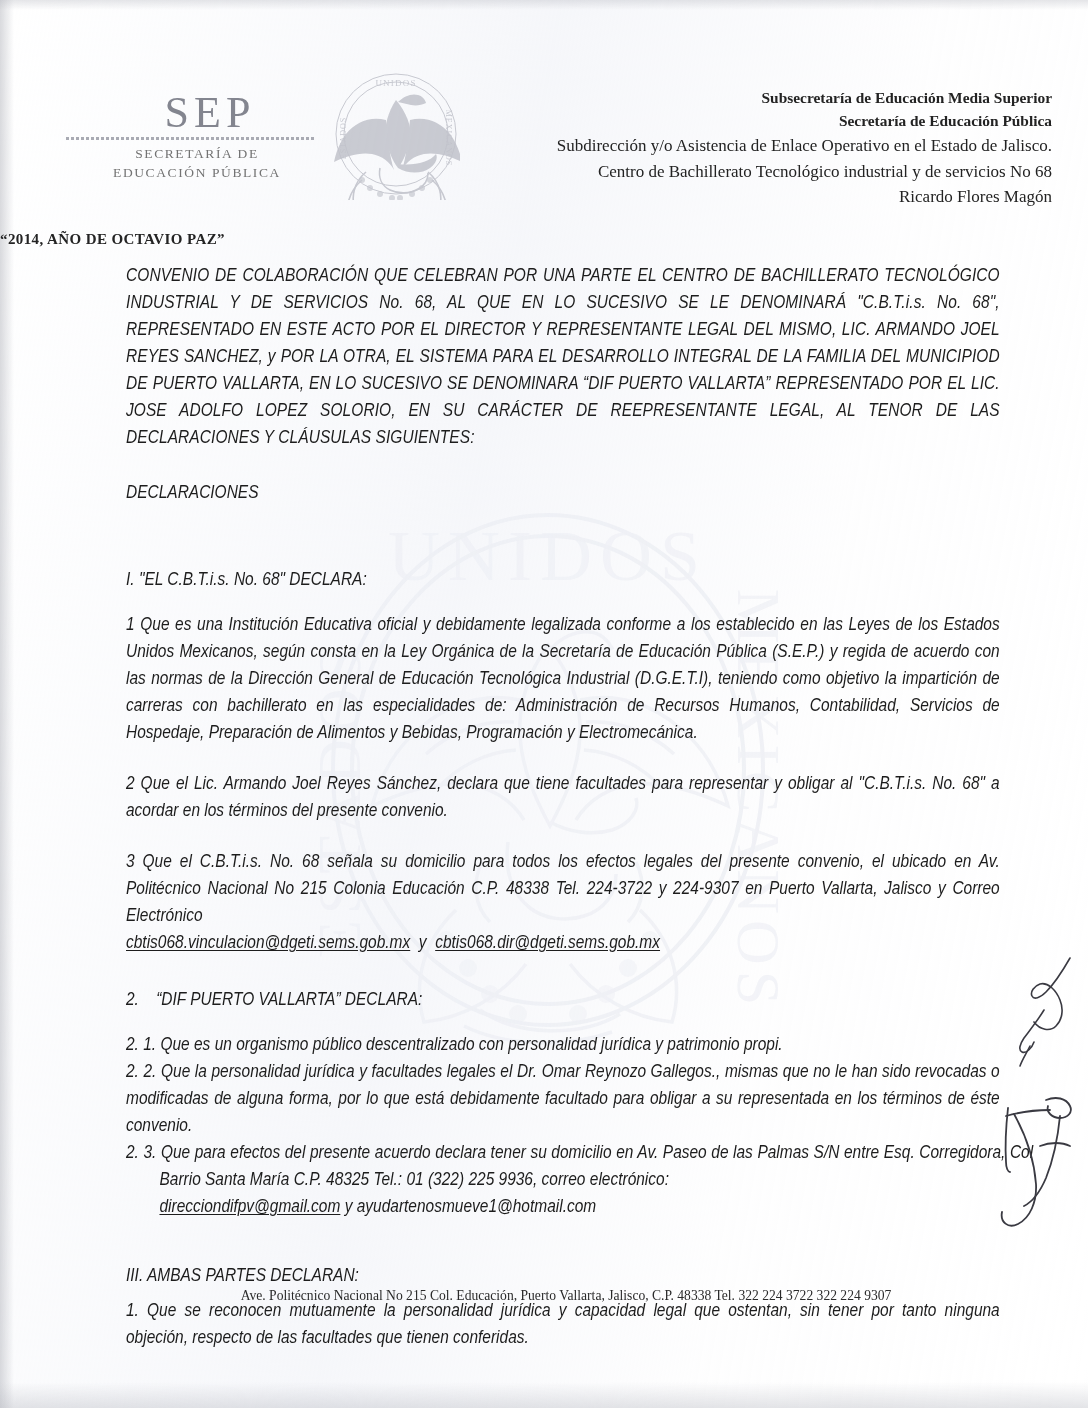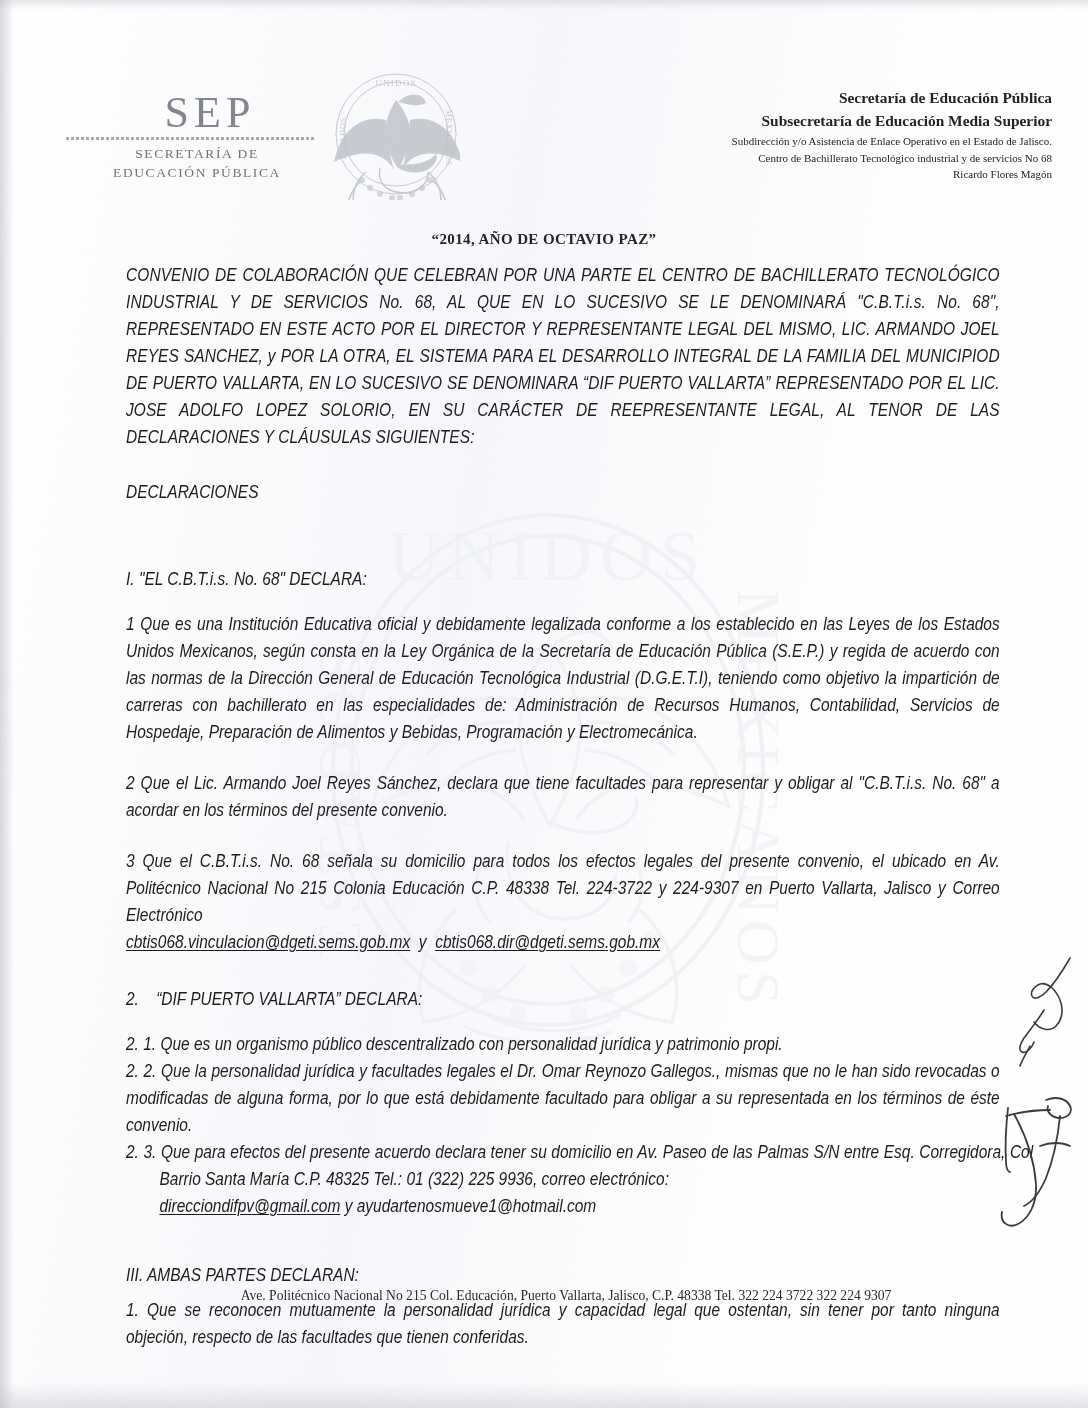--- a/index.html
+++ b/index.html
@@ -114,32 +114,31 @@
   .office-block {
     position: absolute;
     right: 36px;
     top: 86px;
     width: 560px;
     text-align: right;
     font-family: "Liberation Serif", serif;
     color: #232323;
   }
   .office-block .l {
-    font-size: 11px;
+    font-size: 17px;
     line-height: 1.52;
     white-space: nowrap;
   }
   .office-block .b { font-weight: 700; font-size: 15.4px; }
 
   
   .year-line {
     position: absolute;
     top: 231px;
     left: 0; right: 0;
-    text-align: center;
     font-family: "Liberation Serif", serif;
     font-weight: 700;
     font-size: 15px;
     letter-spacing: .4px;
     color: #242424;
     z-index: 3;
   }
 
   
   .body-area {
@@ -328,22 +327,22 @@
             <circle cx="60" cy="130" r="3"></circle>
           <circle cx="98" cy="112" r="3"></circle>
             <circle cx="90" cy="120" r="3"></circle>
           <circle cx="80" cy="126" r="3"></circle>
             <circle cx="68" cy="130" r="3"></circle>
         </g>
       </svg>
     </div>
 
     <div class="office-block">
+      <div class="l b">Subsecretaría de Educación Media Superior</div>
       <div class="l b">Secretaría de Educación Pública</div>
-      <div class="l b">Subsecretaría de Educación Media Superior</div>
       <div class="l">Subdirección y/o Asistencia de Enlace Operativo en el Estado de Jalisco.</div>
       <div class="l">Centro de Bachillerato Tecnológico industrial y de servicios No 68</div>
       <div class="l">Ricardo Flores Magón</div>
     </div>
   </div>
 
   <div class="year-line">“2014, AÑO DE OCTAVIO PAZ”</div>
 
   <div class="body-area">
 

